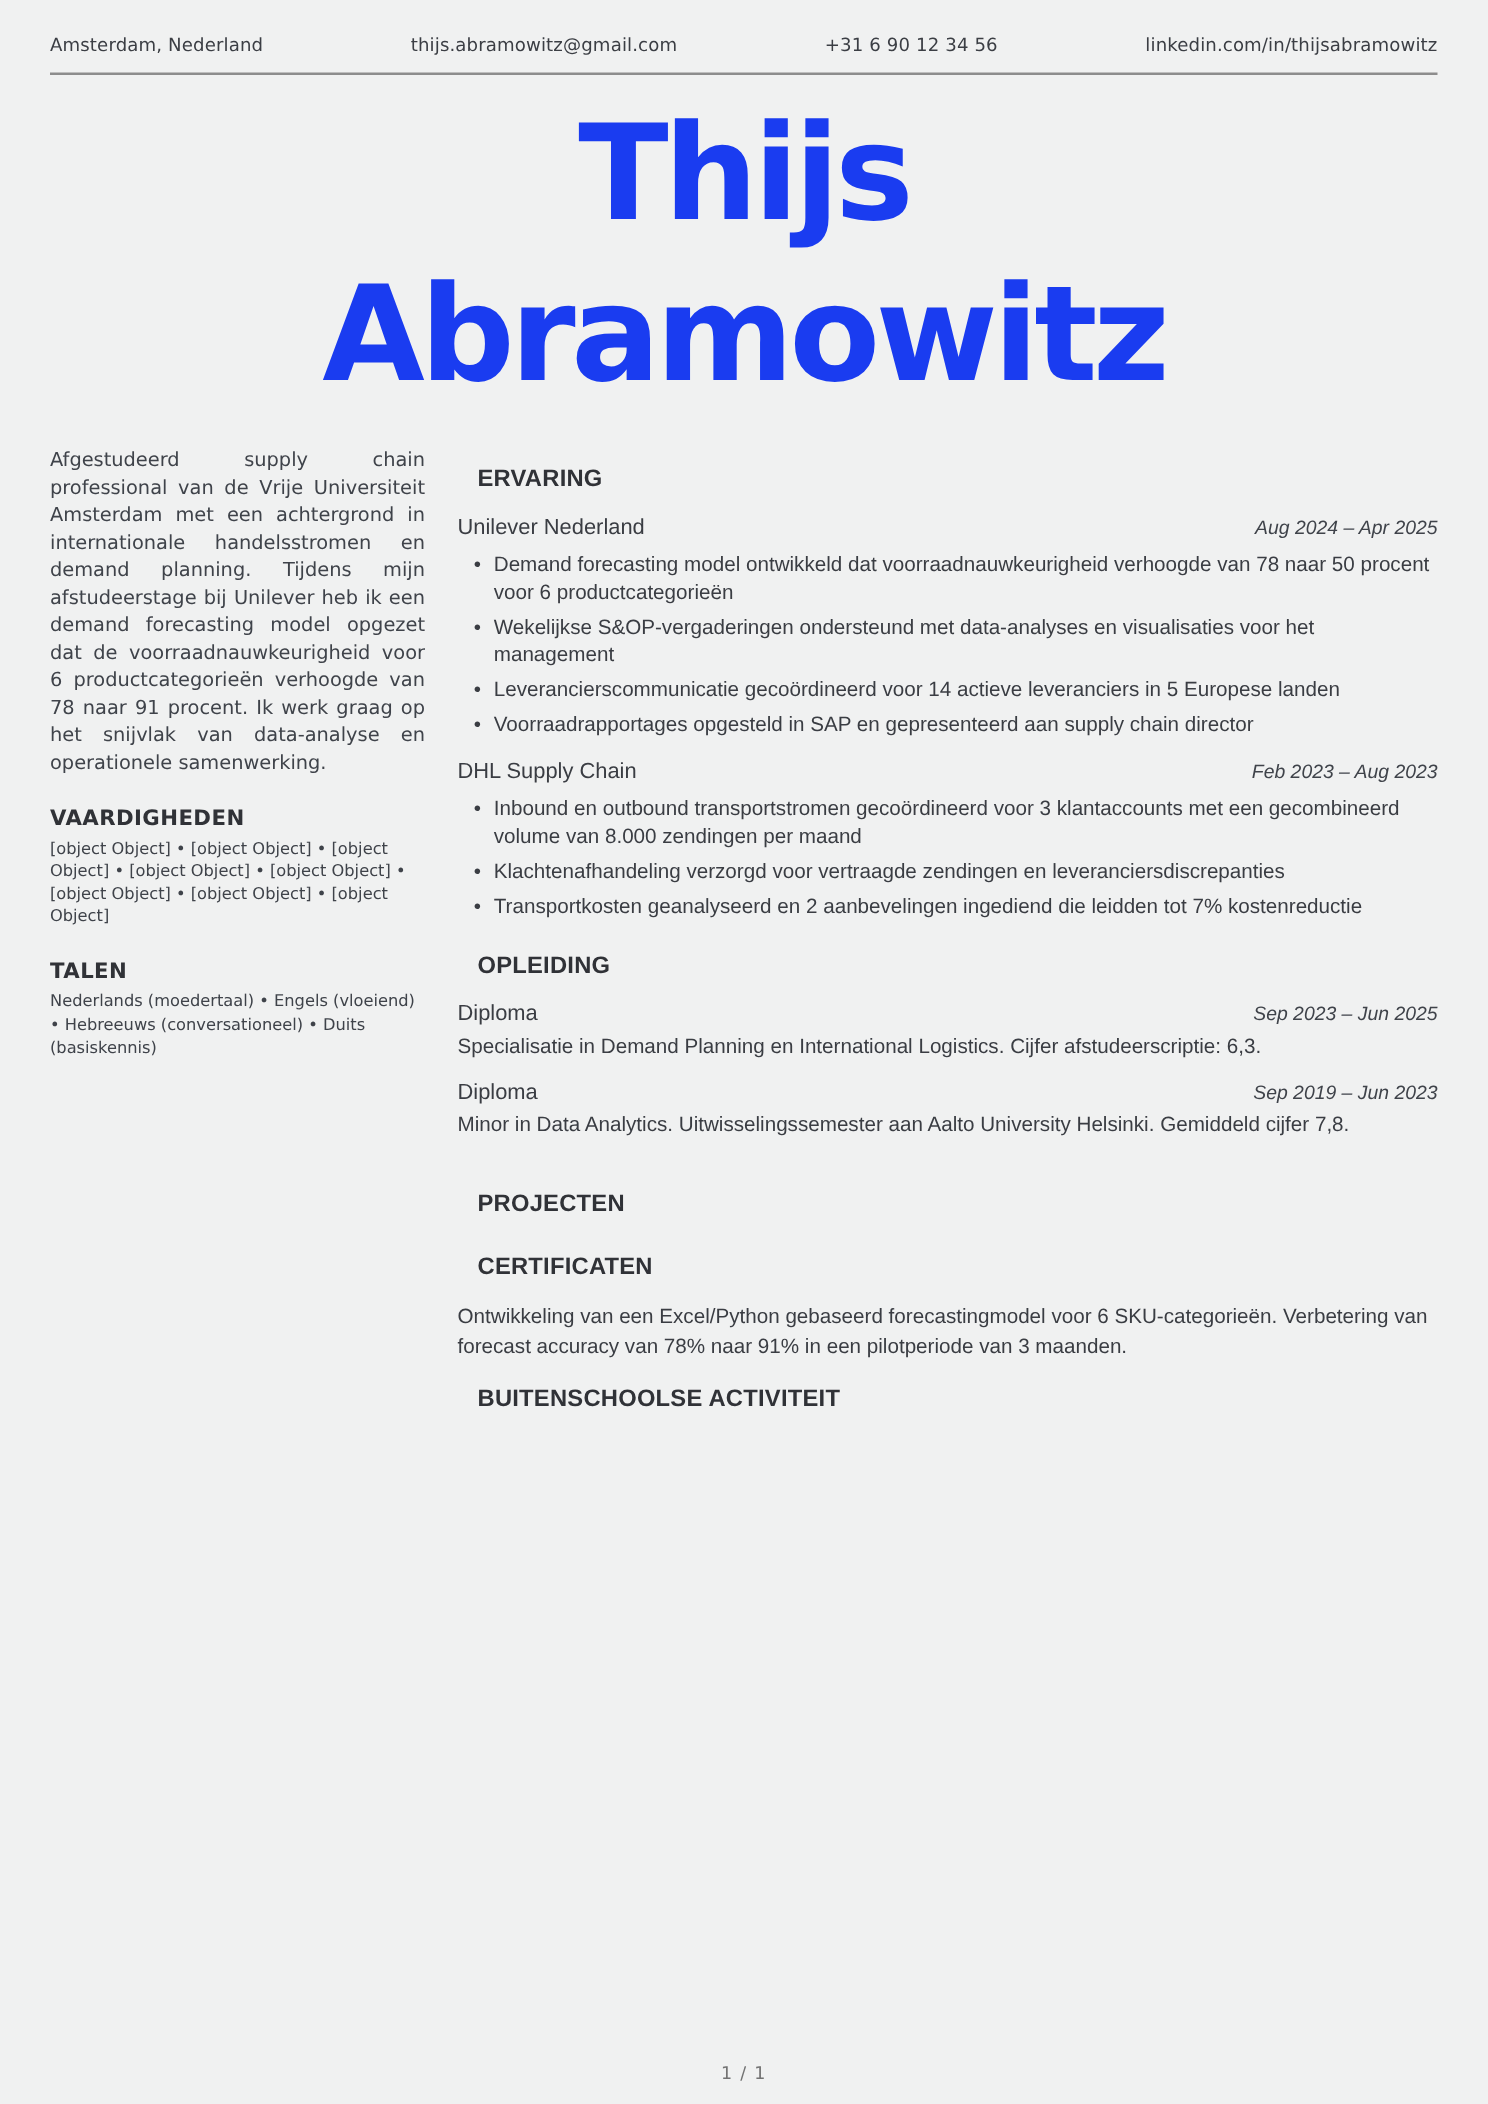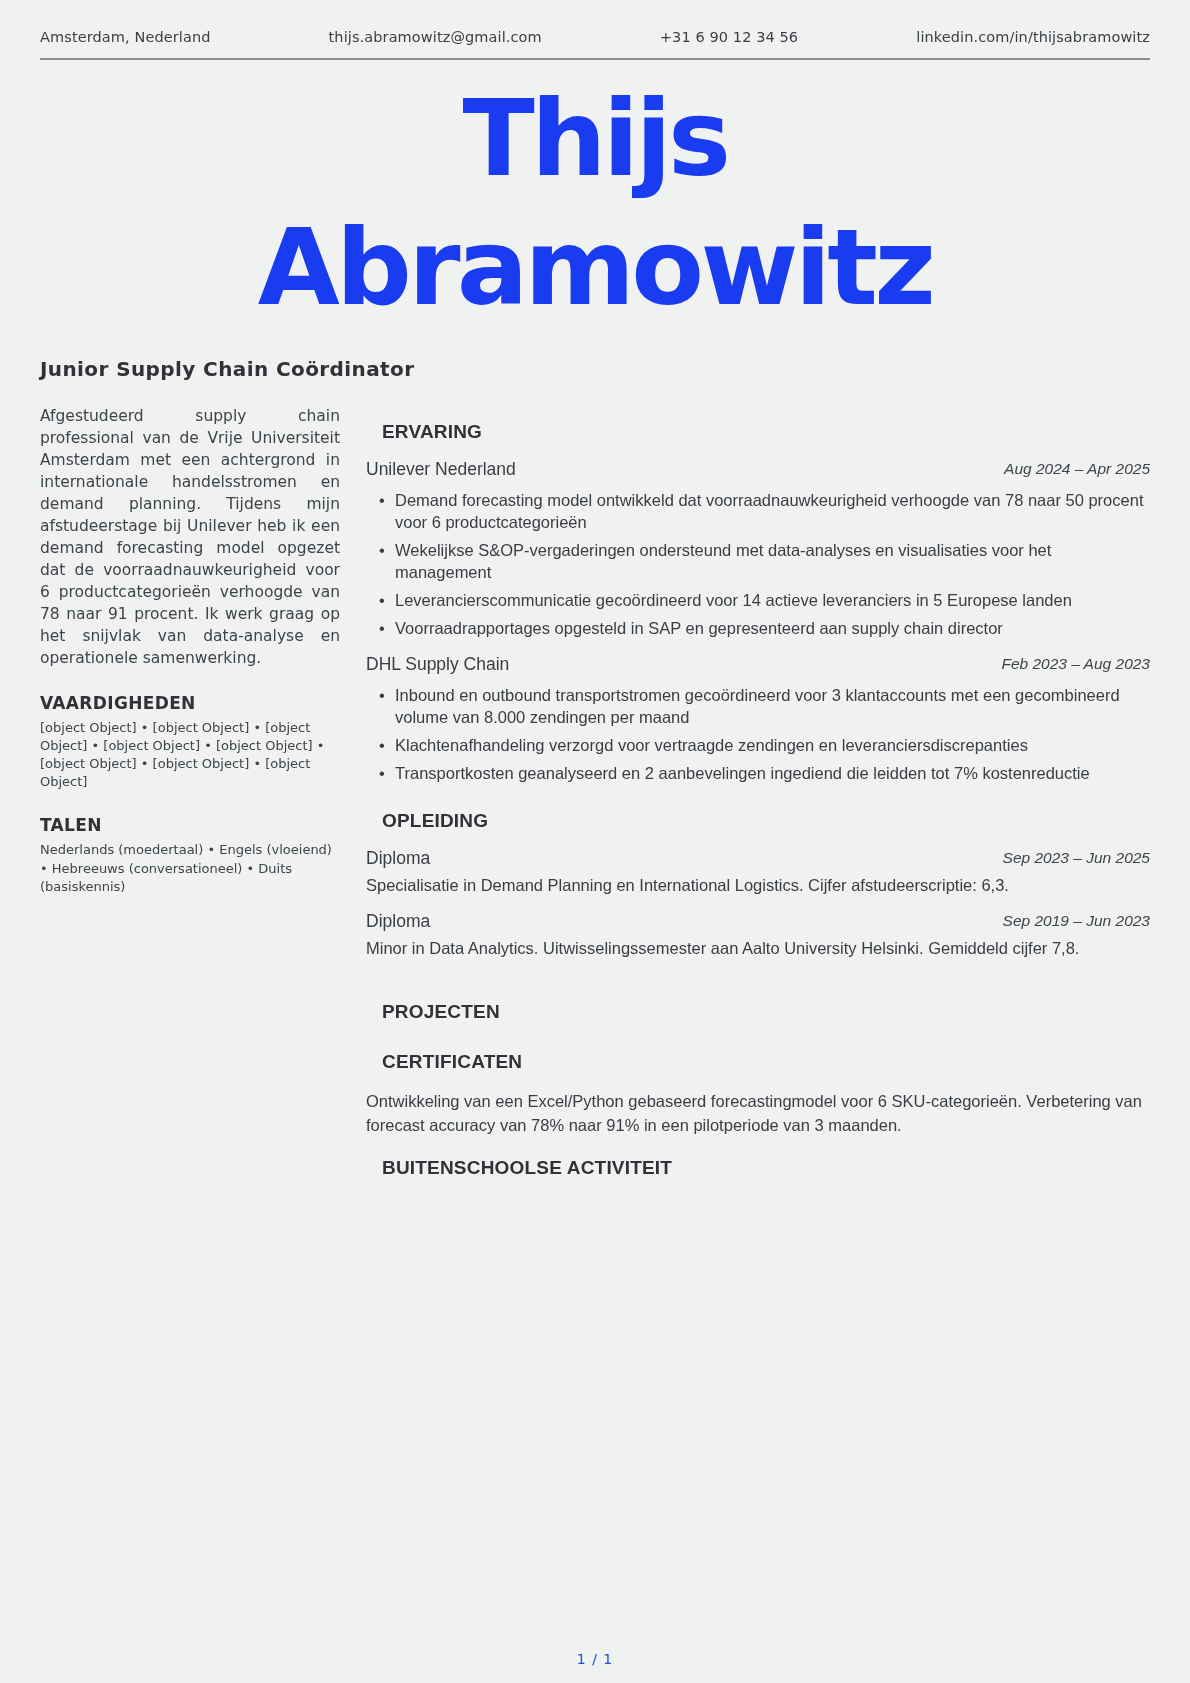--- a/index.html
+++ b/index.html
@@ -59,57 +59,56 @@
   .right-col{flex:1;min-width:0;font-family:"Liberation Sans",sans-serif;}
   .sec-heading{
     margin:16px;font-size:19px;font-weight:bold;color:var(--head);
     font-family:"Liberation Sans",sans-serif;letter-spacing:0.01em;
   }
   .sec-heading.opleiding{margin-top:26px;}
   .sec-heading.certificaten{margin-top:28px;}
   .sec-heading.projecten{margin-top:42px;}
   .sec-heading.buitenschools{margin-top:20px;}
   .entry-row{
-    display:flex;justify-content:space-between;align-items:center;
+    display:flex;justify-content:space-between;align-items:flex-end;
     margin-top:15px;
   }
   .entry-name{font-size:17.5px;color:var(--main);}
   .entry-date{font-size:15.5px;font-style:italic;color:var(--body);}
   .bullets{list-style:none;margin:9px 0 0;padding:0;}
   .bullets li{
     position:relative;padding-left:29px;margin-bottom:6px;
     font-size:16.5px;line-height:22px;color:var(--main);
   }
   .bullets li::before{content:"\2022";position:absolute;left:13px;top:0;}
   .edu-desc{margin:5px 0 0;font-size:16.5px;line-height:22px;color:var(--main);}
   .proj-text{margin:16px 0 0;font-size:16.5px;line-height:24px;color:var(--main);}
   
   .page-footer{
     position:absolute;left:0;right:0;bottom:16px;
-    text-align:center;font-size:14px;color:#1d4ed8;letter-spacing:1px;
+    text-align:center;font-size:14px;color:#737373;letter-spacing:1px;
   }
 </style>
 </head>
 <body>
 
 <div class="page">
 
   <header class="topbar">
     <span>Amsterdam, Nederland</span>
     <span>thijs.abramowitz@gmail.com</span>
     <span>+31 6 90 12 34 56</span>
     <span>linkedin.com/in/thijsabramowitz</span>
   </header>
 
   <h1 class="name">
     <span>Thijs</span>
     <span>Abramowitz</span>
   </h1>
 
-  <div class="job-title">Junior Supply Chain Coördinator</div>
 
   <div class="columns">
 
     <aside class="left-col">
       <p class="summary">Afgestudeerd supply chain professional van de Vrije Universiteit Amsterdam met een achtergrond in internationale handelsstromen en demand planning. Tijdens mijn afstudeerstage bij Unilever heb ik een demand forecasting model opgezet dat de voorraadnauwkeurigheid voor 6 productcategorieën verhoogde van 78 naar 91 procent. Ik werk graag op het snijvlak van data-analyse en operationele samenwerking.</p>
 
       <h3 class="side-heading">VAARDIGHEDEN</h3>
       <p class="side-text">[object Object] • [object Object] • [object Object] • [object Object] • [object Object] • [object Object] • [object Object] • [object Object]</p>
 
       <h3 class="side-heading">TALEN</h3>

